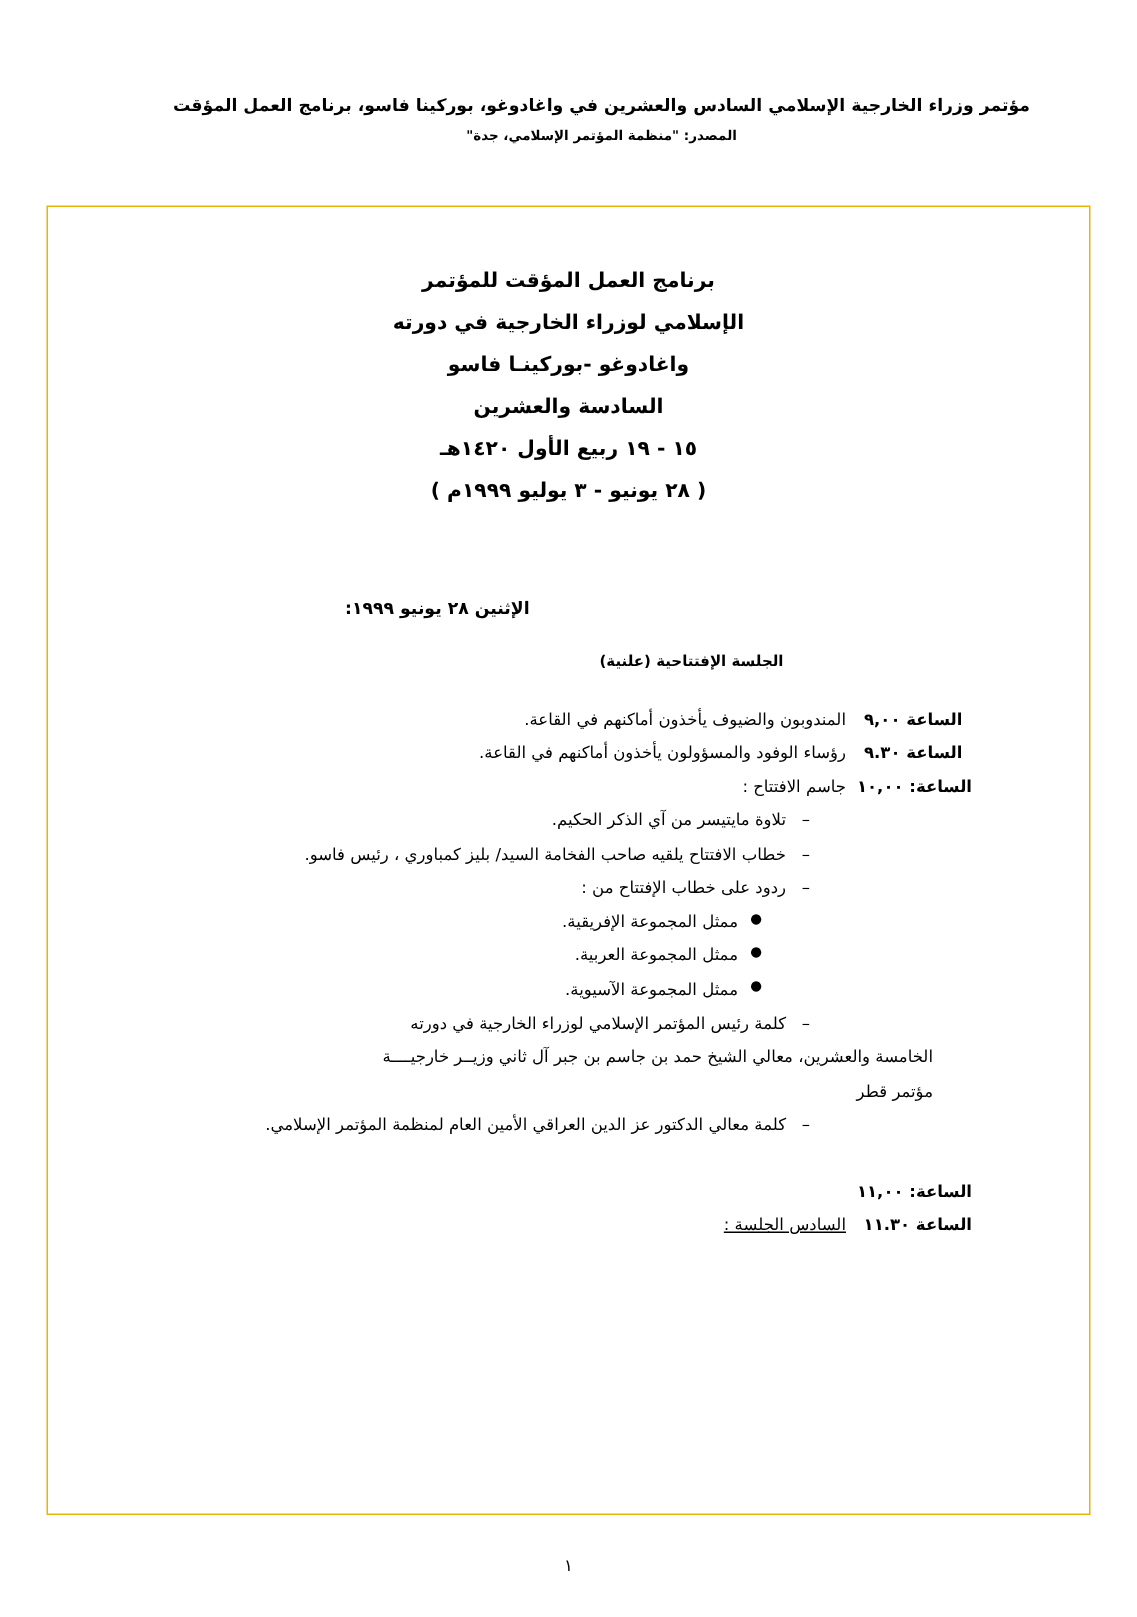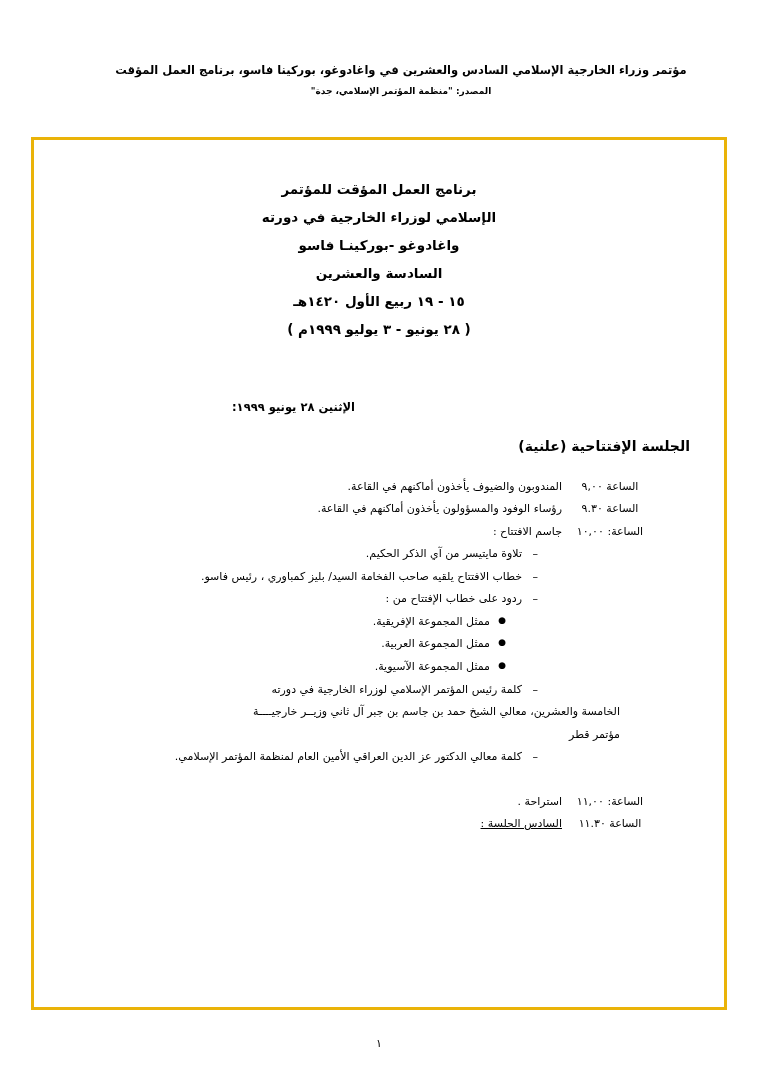--- a/index.html
+++ b/index.html
@@ -36,21 +36,21 @@
     font-size: 9px;
     font-weight: bold;
     margin-top: 7px;
   }
   .frame {
     position: absolute;
     top: 137px;
     right: 31px;
     left: 31px;
     bottom: 68px;
-    border: 3px solid #eab308;
+    border: 1px solid #eab308;
     box-sizing: border-box;
   }
   .frame-inner {
     padding: 36px 34px 20px 34px;
     height: 100%;
     box-sizing: border-box;
   }
   .doc-title {
     text-align: center;
     font-size: 13.5px;
@@ -62,43 +62,44 @@
     white-space: nowrap;
   }
   .spacer-1 { height: 56px; }
   .date-line {
     text-align: left;
     padding-left: 164px;
     font-size: 11.5px;
     font-weight: bold;
   }
   .session-line {
-    text-align: right;
+    text-align: center;
     padding-left: 164px;
-    font-size: 14px;
+    font-size: 10px;
     font-weight: bold;
     margin-top: 24px;
   }
   .agenda {
     margin-top: 22px;
   }
   .row {
     display: flex;
     flex-direction: row;
     align-items: baseline;
     font-size: 11px;
     line-height: 2.05;
   }
   .row .time {
     width: 116px;
     flex: 0 0 116px;
-    text-align: center;
+    text-align: left;
     padding-right: 44px;
     box-sizing: border-box;
     white-space: nowrap;
+    font-weight: bold;
   }
   .row .desc {
     flex: 1 1 auto;
     text-align: right;
     padding-right: 12px;
   }
   .dash-item {
     font-size: 11px;
     line-height: 2.05;
     text-align: right;
@@ -235,21 +236,20 @@
 
         <div class="dash-item">
           <span class="dash">–</span>
           <span>كلمة معالي الدكتور عز الدين العراقي الأمين العام لمنظمة المؤتمر الإسلامي.</span>
         </div>
 
 
         <div class="after-note">
           <div class="row">
             <div class="time">الساعة: ١١,٠٠</div>
-            <div class="desc">استراحة .</div>
           </div>
           <div class="row">
             <div class="time">الساعة ١١.٣٠</div>
             <div class="desc underline">السادس الجلسة :</div>
           </div>
         </div>
 
       </div>
     </div>
   </div>

